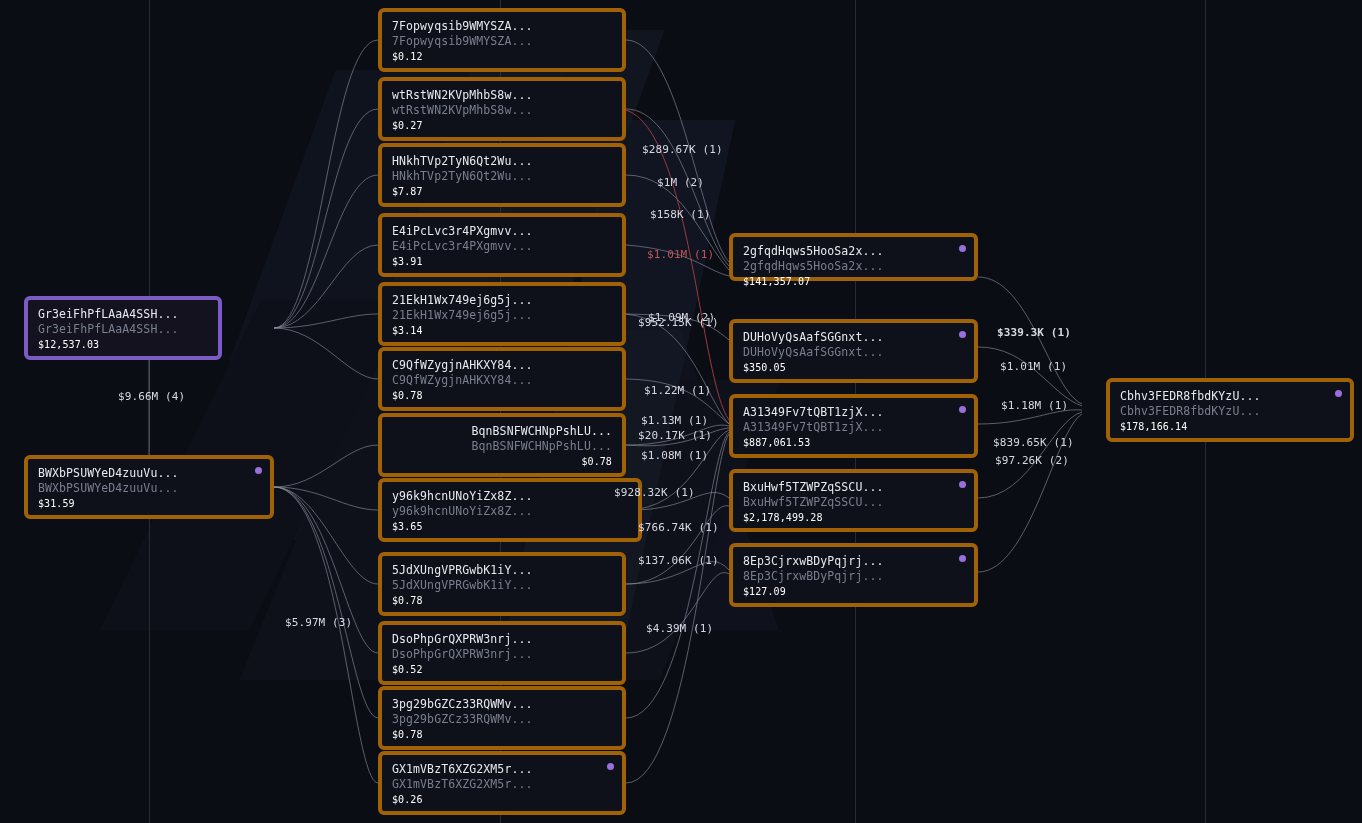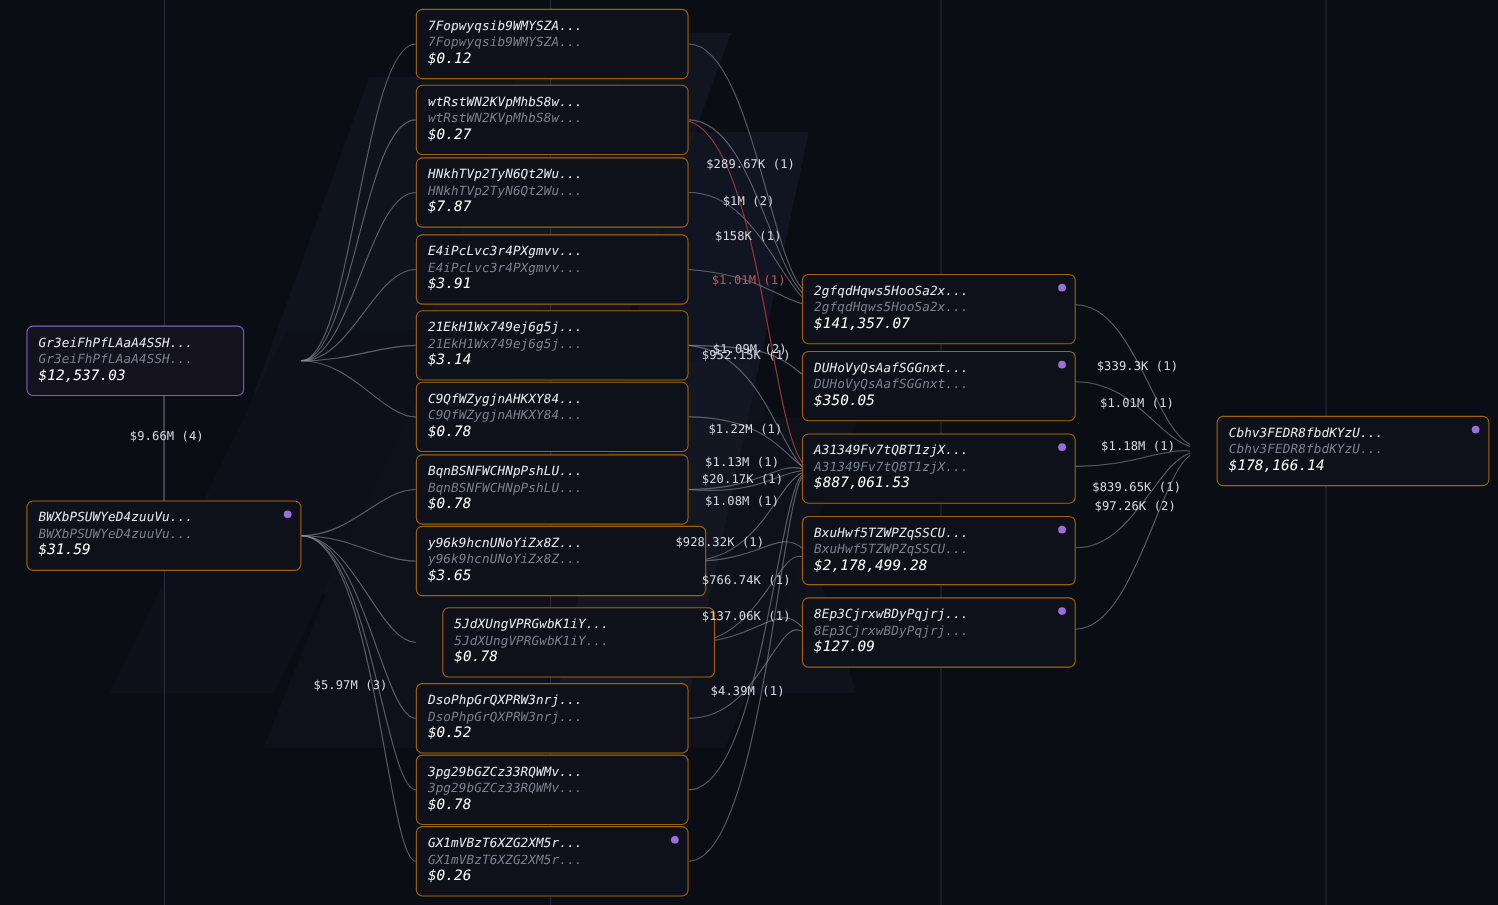--- a/index.html
+++ b/index.html
@@ -23,26 +23,26 @@
 
   
   .vrule{position:absolute;top:0;bottom:0;width:1px;background:#2b3040;opacity:.85;}
 
   
   #edges{position:absolute;left:0;top:0;width:1362px;height:823px;}
   #edges path{fill:none;stroke:#8a8f9e;stroke-width:1;opacity:.62;}
   #edges path.hot{stroke:#a03b44;opacity:.95;}
 
   
-  .node{position:absolute;box-sizing:border-box;border:1px solid #a16207;border-radius:6px;
-        background:#0e1119;padding:7px 10px 8px 10px;font-style:italic;}
+  .node{position:absolute;box-sizing:border-box;border:4px solid #a16207;border-radius:6px;
+        background:#0e1119;padding:7px 10px 8px 10px;}
   .node.sel{border-color:#7b5cc4;background:#14121f;}
   .n-top{font-size:11.5px;color:#e8eaf0;letter-spacing:.1px;line-height:15px;white-space:nowrap;}
   .n-sub{font-size:11.5px;color:#797f8e;letter-spacing:.1px;line-height:15px;white-space:nowrap;}
-  .n-amt{font-size:13px;color:#ffffff;letter-spacing:.1px;line-height:16px;white-space:nowrap;}
+  .n-amt{font-size:10px;color:#ffffff;letter-spacing:.1px;line-height:16px;white-space:nowrap;}
   .dot{position:absolute;width:7px;height:7px;border-radius:50%;background:#9b6ede;right:8px;top:8px;}
 
   
   .elabel{position:absolute;font-size:11px;color:#d6d9e2;white-space:nowrap;letter-spacing:.1px;}
   .elabel.hot{color:#c0545c;}
 </style>
 </head>
 <body>
 
 <div id="canvas">
@@ -134,52 +134,52 @@
       <div class="node" style="left: 378px; top: 282px; width: 248px; height: 64px;">
         <div class="n-top">21EkH1Wx749ej6g5j...</div>
         <div class="n-sub">21EkH1Wx749ej6g5j...</div>
         <div class="n-amt">$3.14</div>
       </div>
       <div class="node" style="left: 378px; top: 347px; width: 248px; height: 64px;">
         <div class="n-top">C9QfWZygjnAHKXY84...</div>
         <div class="n-sub">C9QfWZygjnAHKXY84...</div>
         <div class="n-amt">$0.78</div>
       </div>
-      <div class="node" style="left: 378px; top: 413px; width: 248px; height: 64px;">
+      <div class="node" style="left: 378px; top: 413px; width: 248px; height: 64px; text-align: right;">
         <div class="n-top">BqnBSNFWCHNpPshLU...</div>
         <div class="n-sub">BqnBSNFWCHNpPshLU...</div>
         <div class="n-amt">$0.78</div>
       </div>
       <div class="node" style="left: 378px; top: 478px; width: 264px; height: 64px;">
         <div class="n-top">y96k9hcnUNoYiZx8Z...</div>
         <div class="n-sub">y96k9hcnUNoYiZx8Z...</div>
         <div class="n-amt">$3.65</div>
       </div>
-      <div class="node" style="left: 378px; top: 552px; width: 248px; height: 64px; margin-left: 24px;">
+      <div class="node" style="left: 378px; top: 552px; width: 248px; height: 64px;">
         <div class="n-top">5JdXUngVPRGwbK1iY...</div>
         <div class="n-sub">5JdXUngVPRGwbK1iY...</div>
         <div class="n-amt">$0.78</div>
       </div>
       <div class="node" style="left: 378px; top: 621px; width: 248px; height: 64px;">
         <div class="n-top">DsoPhpGrQXPRW3nrj...</div>
         <div class="n-sub">DsoPhpGrQXPRW3nrj...</div>
         <div class="n-amt">$0.52</div>
       </div>
       <div class="node" style="left: 378px; top: 686px; width: 248px; height: 64px;">
         <div class="n-top">3pg29bGZCz33RQWMv...</div>
         <div class="n-sub">3pg29bGZCz33RQWMv...</div>
         <div class="n-amt">$0.78</div>
       </div>
       <div class="node" style="left: 378px; top: 751px; width: 248px; height: 64px;">
         <div class="n-top">GX1mVBzT6XZG2XM5r...</div>
         <div class="n-sub">GX1mVBzT6XZG2XM5r...</div>
         <div class="n-amt">$0.26</div>
         <span class="dot"></span>
       </div>
-      <div class="node" style="left: 729px; top: 249px; width: 249px; height: 64px;">
+      <div class="node" style="left: 729px; top: 233px; width: 249px; height: 48px;">
         <div class="n-top">2gfqdHqws5HooSa2x...</div>
         <div class="n-sub">2gfqdHqws5HooSa2x...</div>
         <div class="n-amt">$141,357.07</div>
         <span class="dot"></span>
       </div>
       <div class="node" style="left: 729px; top: 319px; width: 249px; height: 64px;">
         <div class="n-top">DUHoVyQsAafSGGnxt...</div>
         <div class="n-sub">DUHoVyQsAafSGGnxt...</div>
         <div class="n-amt">$350.05</div>
         <span class="dot"></span>
@@ -220,20 +220,20 @@
       <div class="elabel" style="left: 648px; top: 311px;">$1.09M (2)</div>
       <div class="elabel" style="left: 638px; top: 316px;">$952.15K (1)</div>
       <div class="elabel" style="left: 644px; top: 384px;">$1.22M (1)</div>
       <div class="elabel" style="left: 641px; top: 414px;">$1.13M (1)</div>
       <div class="elabel" style="left: 638px; top: 429px;">$20.17K (1)</div>
       <div class="elabel" style="left: 641px; top: 449px;">$1.08M (1)</div>
       <div class="elabel" style="left: 614px; top: 486px;">$928.32K (1)</div>
       <div class="elabel" style="left: 638px; top: 521px;">$766.74K (1)</div>
       <div class="elabel" style="left: 638px; top: 554px;">$137.06K (1)</div>
       <div class="elabel" style="left: 646px; top: 622px;">$4.39M (1)</div>
-      <div class="elabel" style="left: 997px; top: 326px;">$339.3K (1)</div>
+      <div class="elabel" style="left: 997px; top: 326px; font-weight: bold;">$339.3K (1)</div>
       <div class="elabel" style="left: 1000px; top: 360px;">$1.01M (1)</div>
       <div class="elabel" style="left: 1001px; top: 399px;">$1.18M (1)</div>
       <div class="elabel" style="left: 993px; top: 436px;">$839.65K (1)</div>
       <div class="elabel" style="left: 995px; top: 454px;">$97.26K (2)</div>
     </div>
 
 </div>
 
 </body></html>

